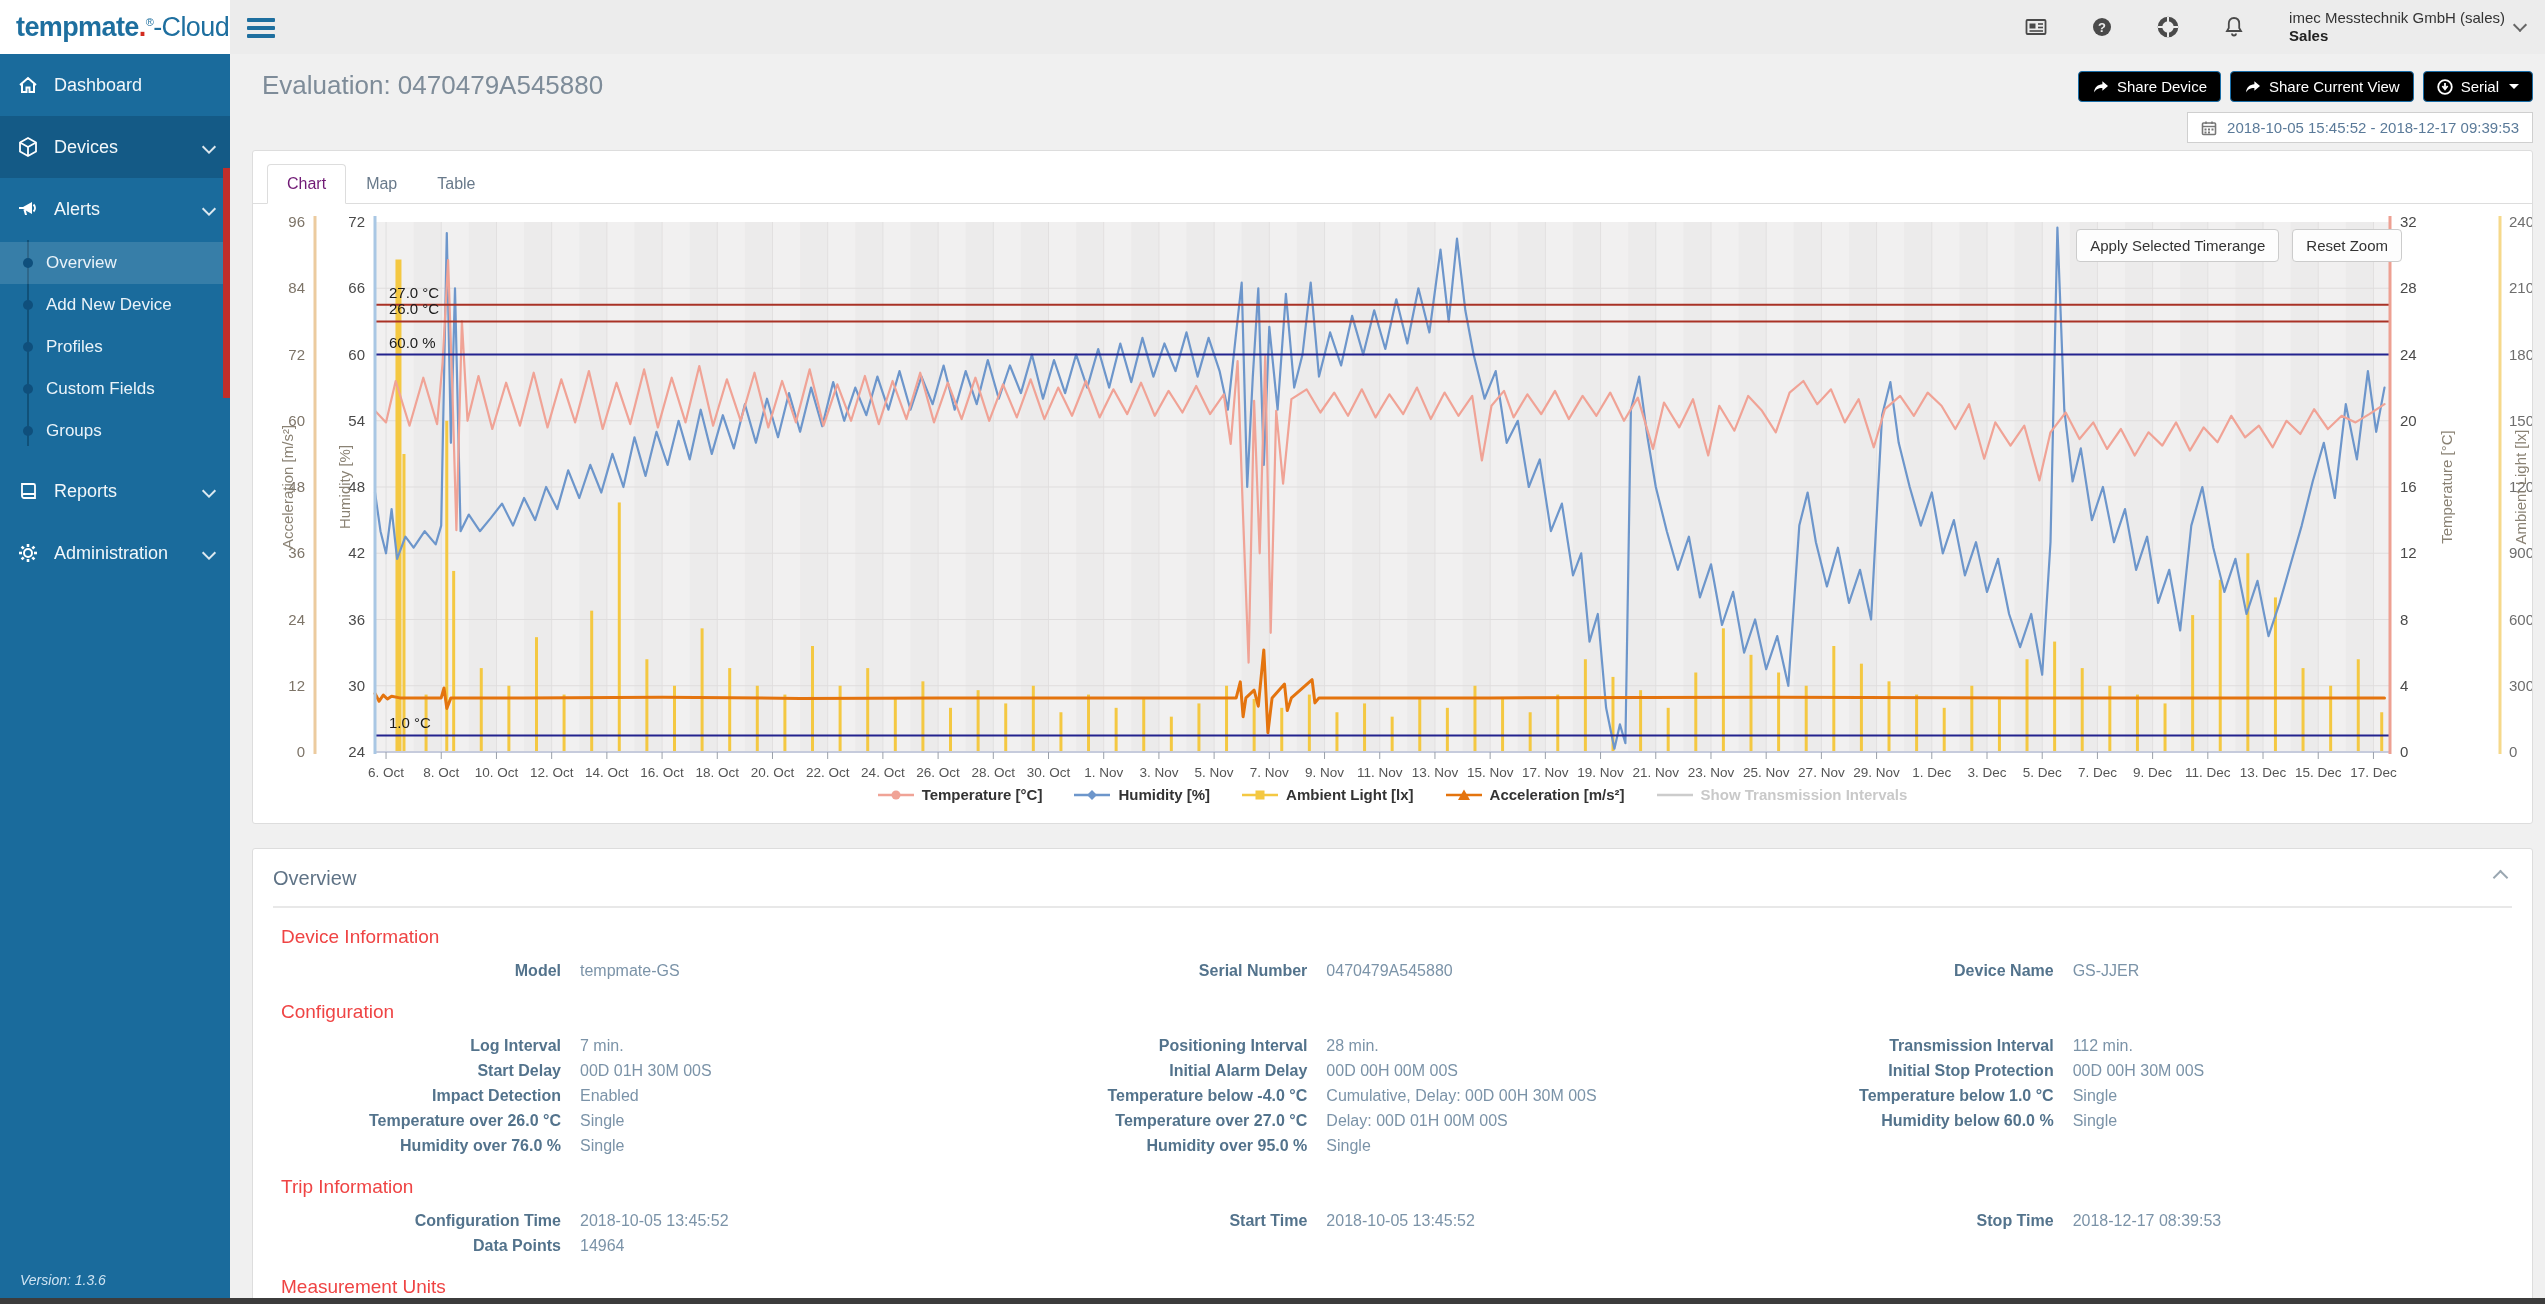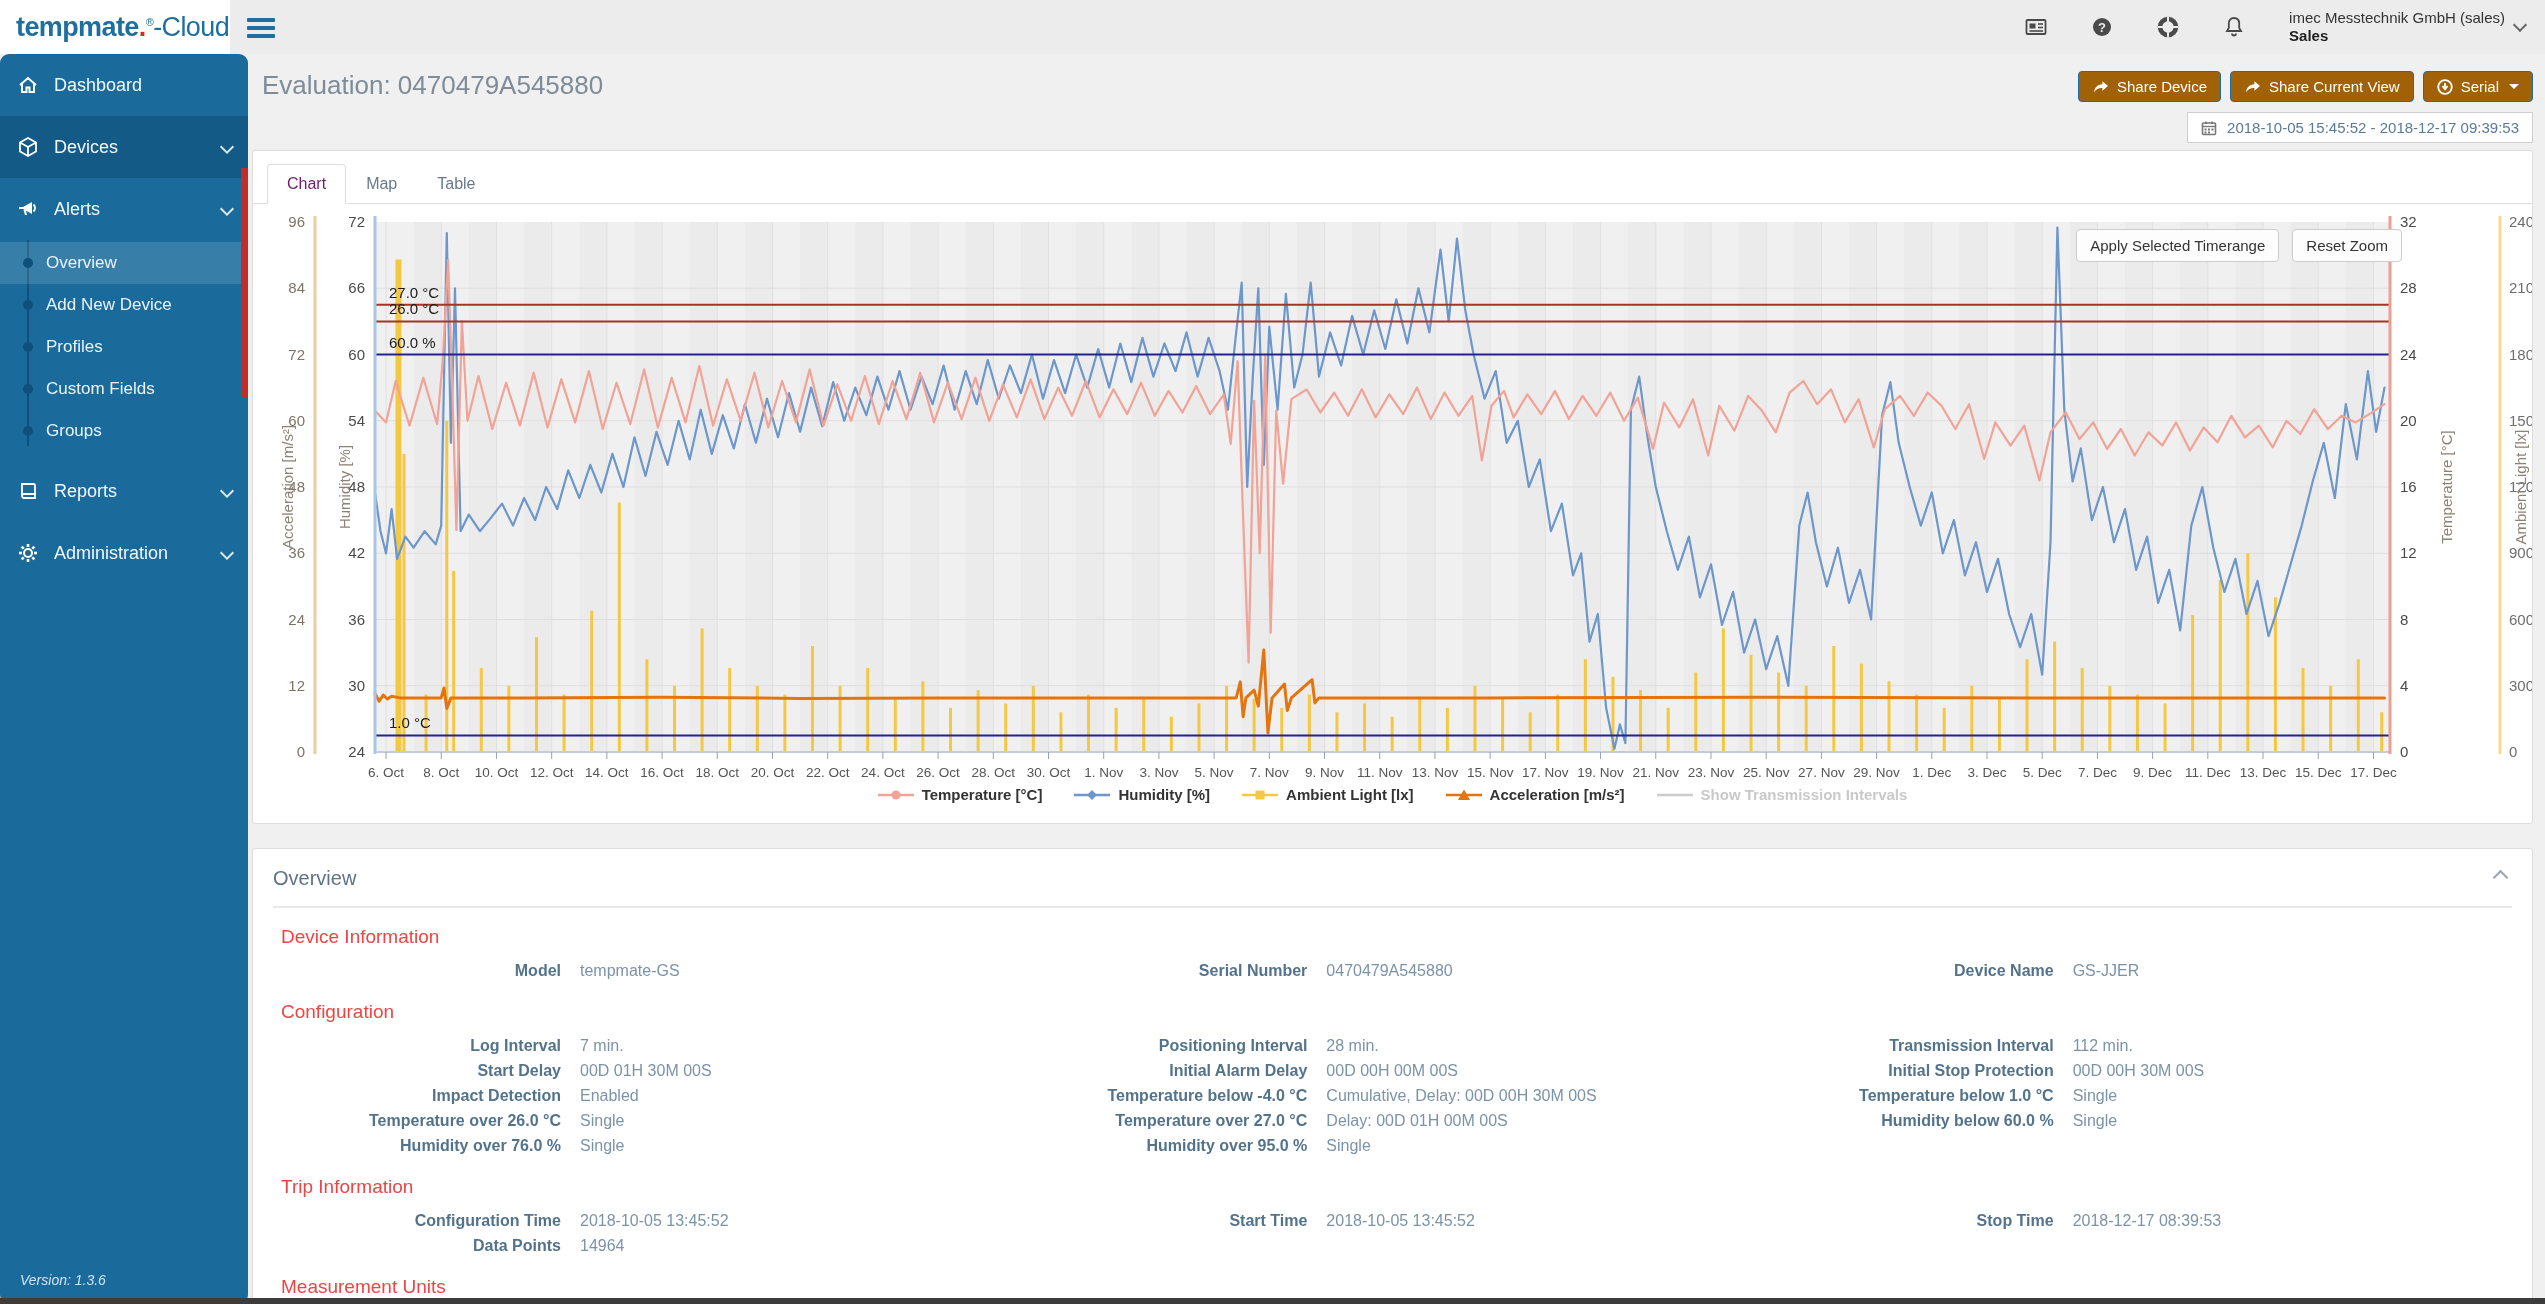--- a/index.html
+++ b/index.html
@@ -16,41 +16,41 @@
   .hamburger div{height:4px;background:#1e6f9f;margin:4px 0;border-radius:1px;}
   .topbar-right{position:absolute;right:20px;top:0;height:54px;display:flex;align-items:center;gap:44px;}
   .tb-icon{width:22px;height:22px;display:inline-flex;align-items:center;justify-content:center;cursor:pointer;}
   .tenant{display:flex;align-items:center;gap:10px;cursor:pointer;}
   .tenant-lines{line-height:18px;}
   .tenant-name{font-size:15px;color:#333;}
   .tenant-role{font-size:15px;color:#222;font-weight:700;}
   .chev-dn-dark{display:inline-block;width:8px;height:8px;border-right:2px solid #666;
     border-bottom:2px solid #666;transform:rotate(45deg);margin-top:-4px;}
   
-  .sidebar{position:fixed;left:0;top:54px;width:248px;height:1250px;background:#1a6b9c;z-index:20;border-radius:9px;}
+  .sidebar{position:fixed;left:0;top:54px;width:230px;height:1250px;background:#1a6b9c;z-index:20;}
   .side-item{display:flex;align-items:center;gap:14px;padding:20px 16px;color:#f2f7fa;font-size:18px;cursor:pointer;position:relative;}
   .side-item .icn{width:24px;height:22px;flex:none;display:flex;align-items:center;justify-content:center;}
   .side-item .chev{margin-left:auto;}
   .chev{display:inline-block;width:8px;height:8px;border-right:2px solid rgba(255,255,255,.85);
     border-bottom:2px solid rgba(255,255,255,.85);transform:rotate(45deg);}
   .side-item.active{background:#145a86;}
   .submenu{position:relative;padding:2px 0 8px;}
   .submenu::before{content:"";position:absolute;left:27px;top:0;bottom:14px;width:2px;background:rgba(9,60,92,.55);}
   .sub-item{position:relative;padding:11px 16px 11px 46px;color:#eaf3f9;font-size:17px;cursor:pointer;}
   .sub-item::before{content:"";position:absolute;left:23px;top:50%;margin-top:-5px;width:10px;height:10px;
     border-radius:50%;background:#0f4f7c;}
   .sub-item.active{background:rgba(255,255,255,.13);}
   .sidebar-accent{position:absolute;right:0;top:114px;width:7px;height:230px;background:#c12e2a;}
   .version{position:absolute;left:20px;bottom:16px;font-size:14px;font-style:italic;color:#cfe3f2;}
   
   .main{position:absolute;left:230px;top:54px;right:0;bottom:0;padding:0 12px 0 22px;}
   .page-head{position:relative;height:52px;}
   .page-title{position:absolute;left:10px;top:16px;font-size:26px;font-weight:400;color:#7e8c99;margin:0;}
   .head-buttons{position:absolute;right:0;top:17px;display:flex;gap:9px;}
-  .btn-primary{background:#a16207;border:1px solid #1a6ea8;color:#fff;font-size:15px;height:31px;
+  .btn-primary{background:#000000;border:1px solid #1a6ea8;color:#fff;font-size:15px;height:31px;
     border-radius:4px;display:inline-flex;align-items:center;gap:8px;padding:0 13px;cursor:pointer;
     font-family:inherit;box-sizing:border-box;}
   .caret{display:inline-block;width:0;height:0;border-left:5px solid transparent;border-right:5px solid transparent;
     border-top:5px solid #fff;margin-left:2px;}
   .daterange-row{position:relative;height:44px;}
   .daterange{position:absolute;right:0;top:6px;height:31px;background:#fff;border:1px solid #cfcfcf;
     display:flex;align-items:center;gap:10px;padding:0 13px;font-size:15px;color:#5a7a99;cursor:pointer;box-sizing:border-box;}
   .card{background:#fff;border:1px solid #ddd;border-radius:3px;}
   
   .tabs{display:flex;padding:13px 0 0 14px;border-bottom:1px solid #ddd;}

